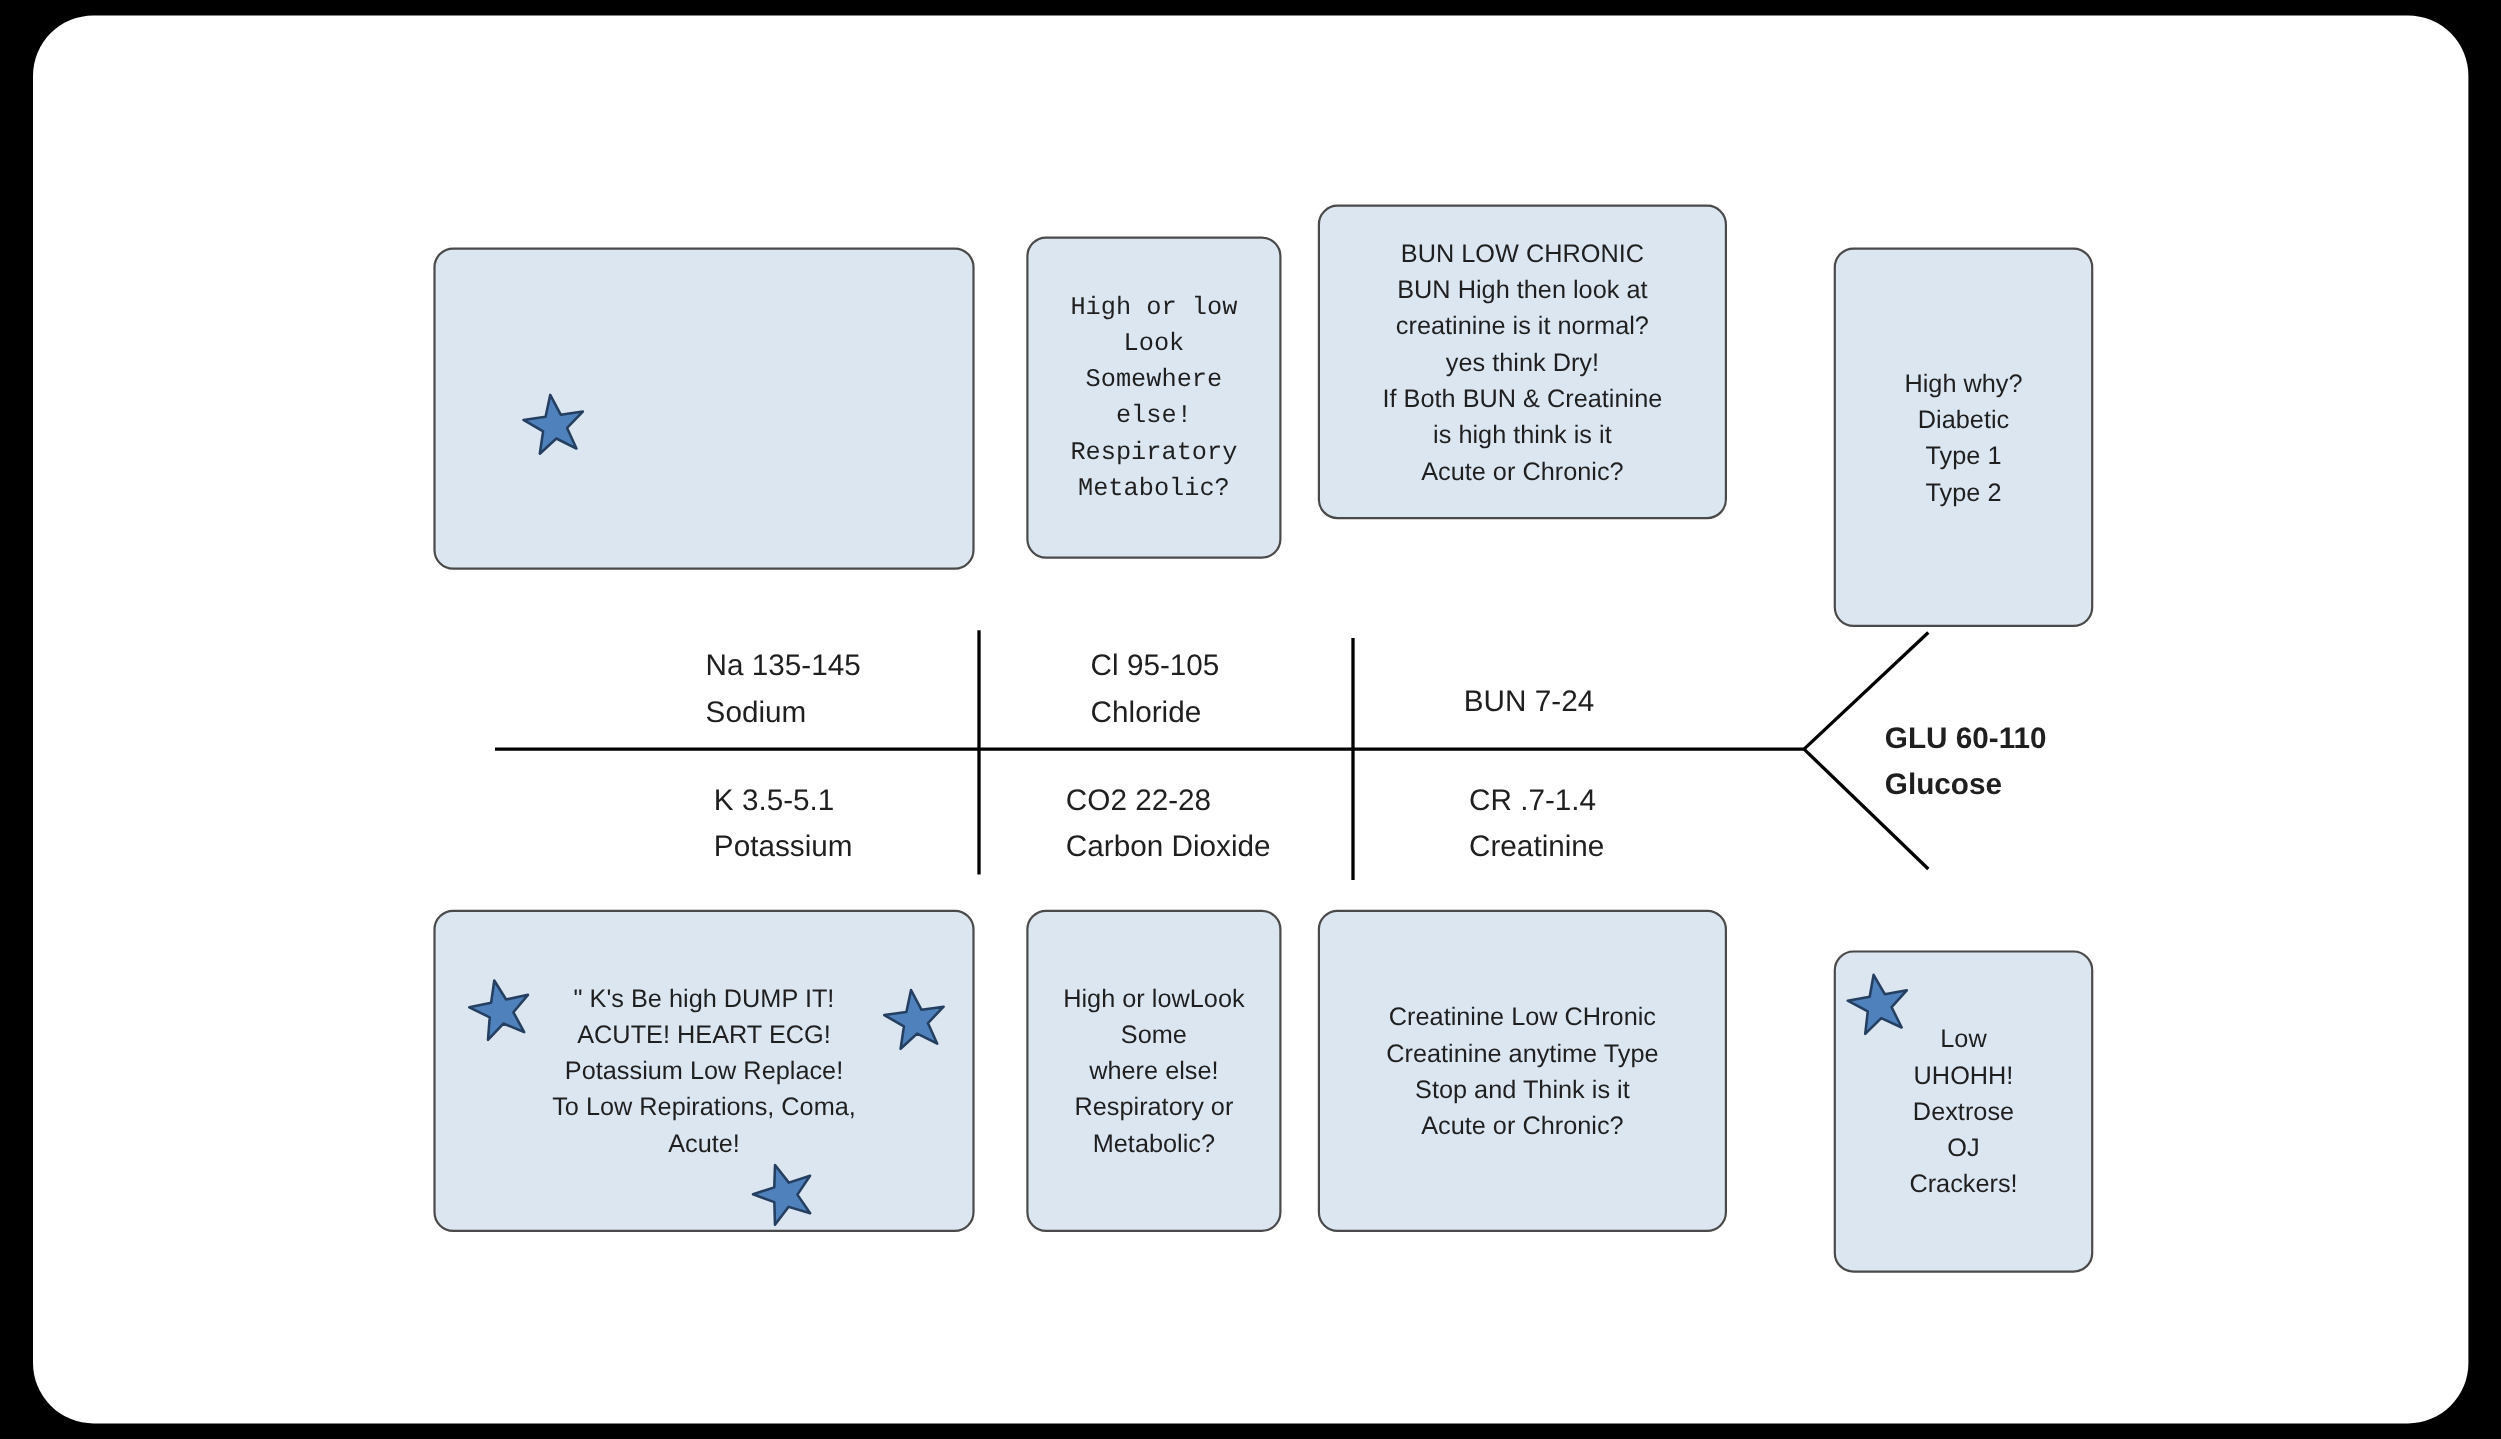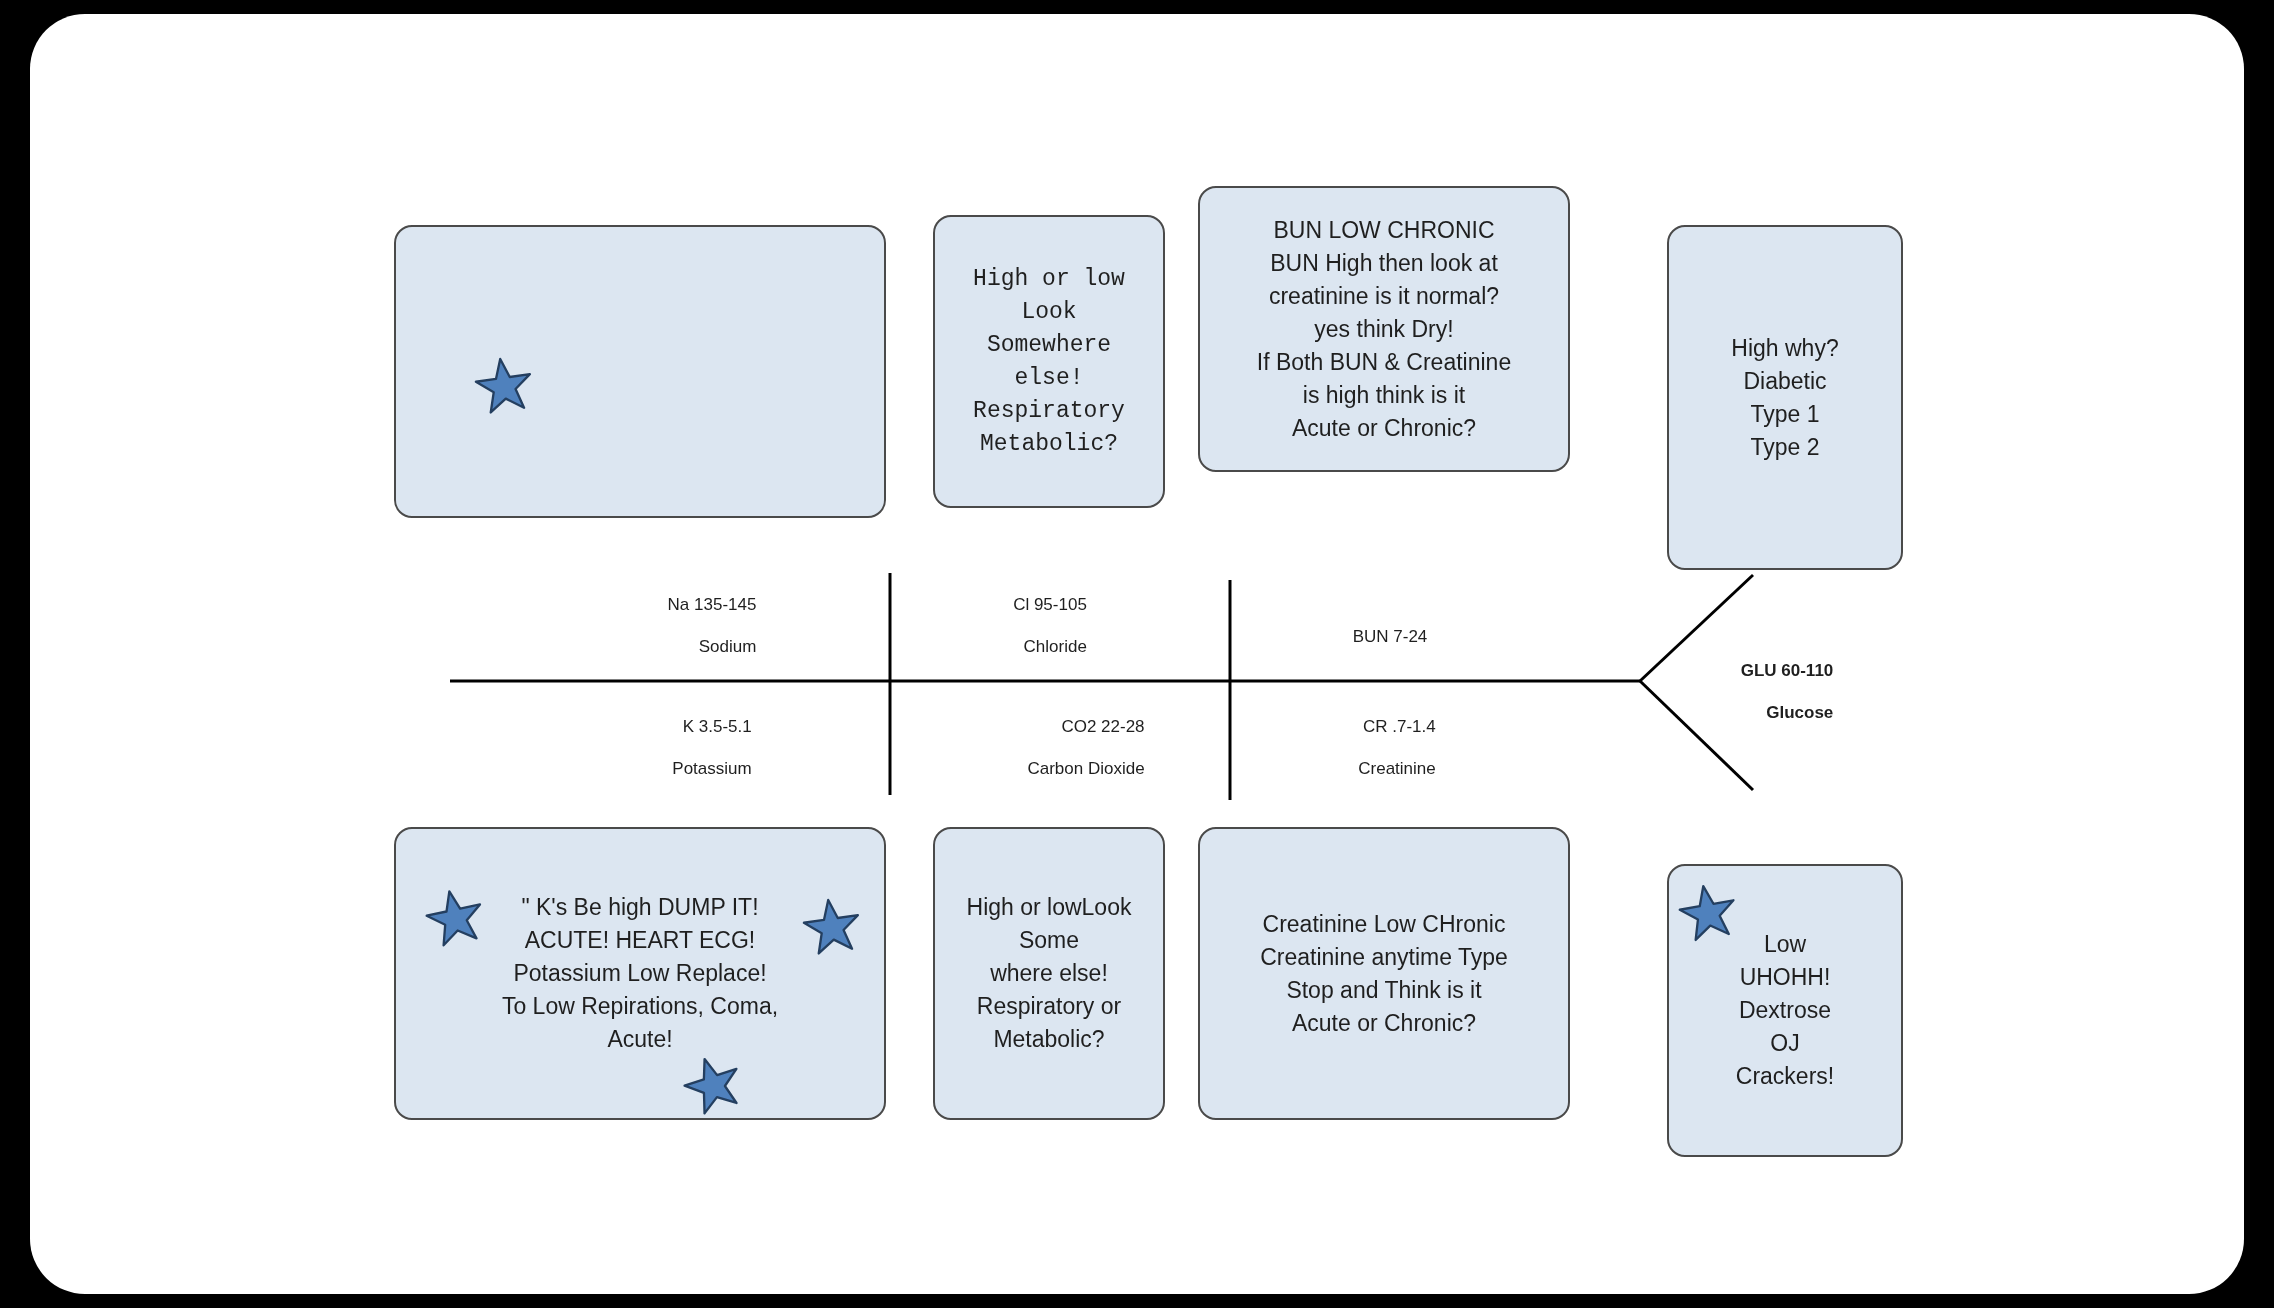--- a/index.html
+++ b/index.html
@@ -30,22 +30,22 @@
   .note-text {
     font-size:23px;
     line-height:33px;
     text-align:center;
     white-space:pre-line;
     padding:8px 12px;
   }
   .lab {
     position:absolute;
     transform:translateX(-50%);
-    text-align:right;
-    font-size:17px;
+    text-align:left;
+    font-size:27px;
     line-height:42px;
     white-space:pre-line;
   }
   .bones {
     position:absolute; left:0; top:0;
     width:2274px; height:1308px;
     pointer-events:none;
   }
   .bones line { stroke:#000000; stroke-width:3; }
   .star { position:absolute; width:58px; height:58px; }
@@ -58,21 +58,21 @@
   .n-glucose-high { left:1667px; top:225px; width:236px; height:345px; }
   .n-potassium    { left:394px;  top:827px; width:492px; height:293px; }
   .n-co2          { left:933px;  top:827px; width:232px; height:293px; }
   .n-creatinine   { left:1198px; top:827px; width:372px; height:293px; }
   .n-glucose-low  { left:1667px; top:827px; width:236px; height:293px;margin-top:37px; }
 
   
   .lab-na  { left:712px;  top:584px; }
   .lab-k   { left:712px;  top:706px; }
   .lab-cl  { left:1050px; top:584px; }
-  .lab-co2 { left:1062px; top:706px;margin-left:24px; }
+  .lab-co2 { left:1062px; top:706px; }
   .lab-bun { left:1390px; top:616px; }
   .lab-cr  { left:1397px; top:706px; }
   .lab-glu { left:1787px; top:650px;font-weight:bold; }
 
   
   .star-na  { left:79px;  top:130px; transform:rotate(-8deg); }
   .star-k1  { left:30px;  top:60px;  transform:rotate(-12deg); }
   .star-k2  { left:407px; top:69px;  transform:rotate(-8deg); }
   .star-k3  { left:288px; top:227px; transform:rotate(-18deg); }
   .star-glu { left:10px;  top:18px;  transform:rotate(-10deg); }

